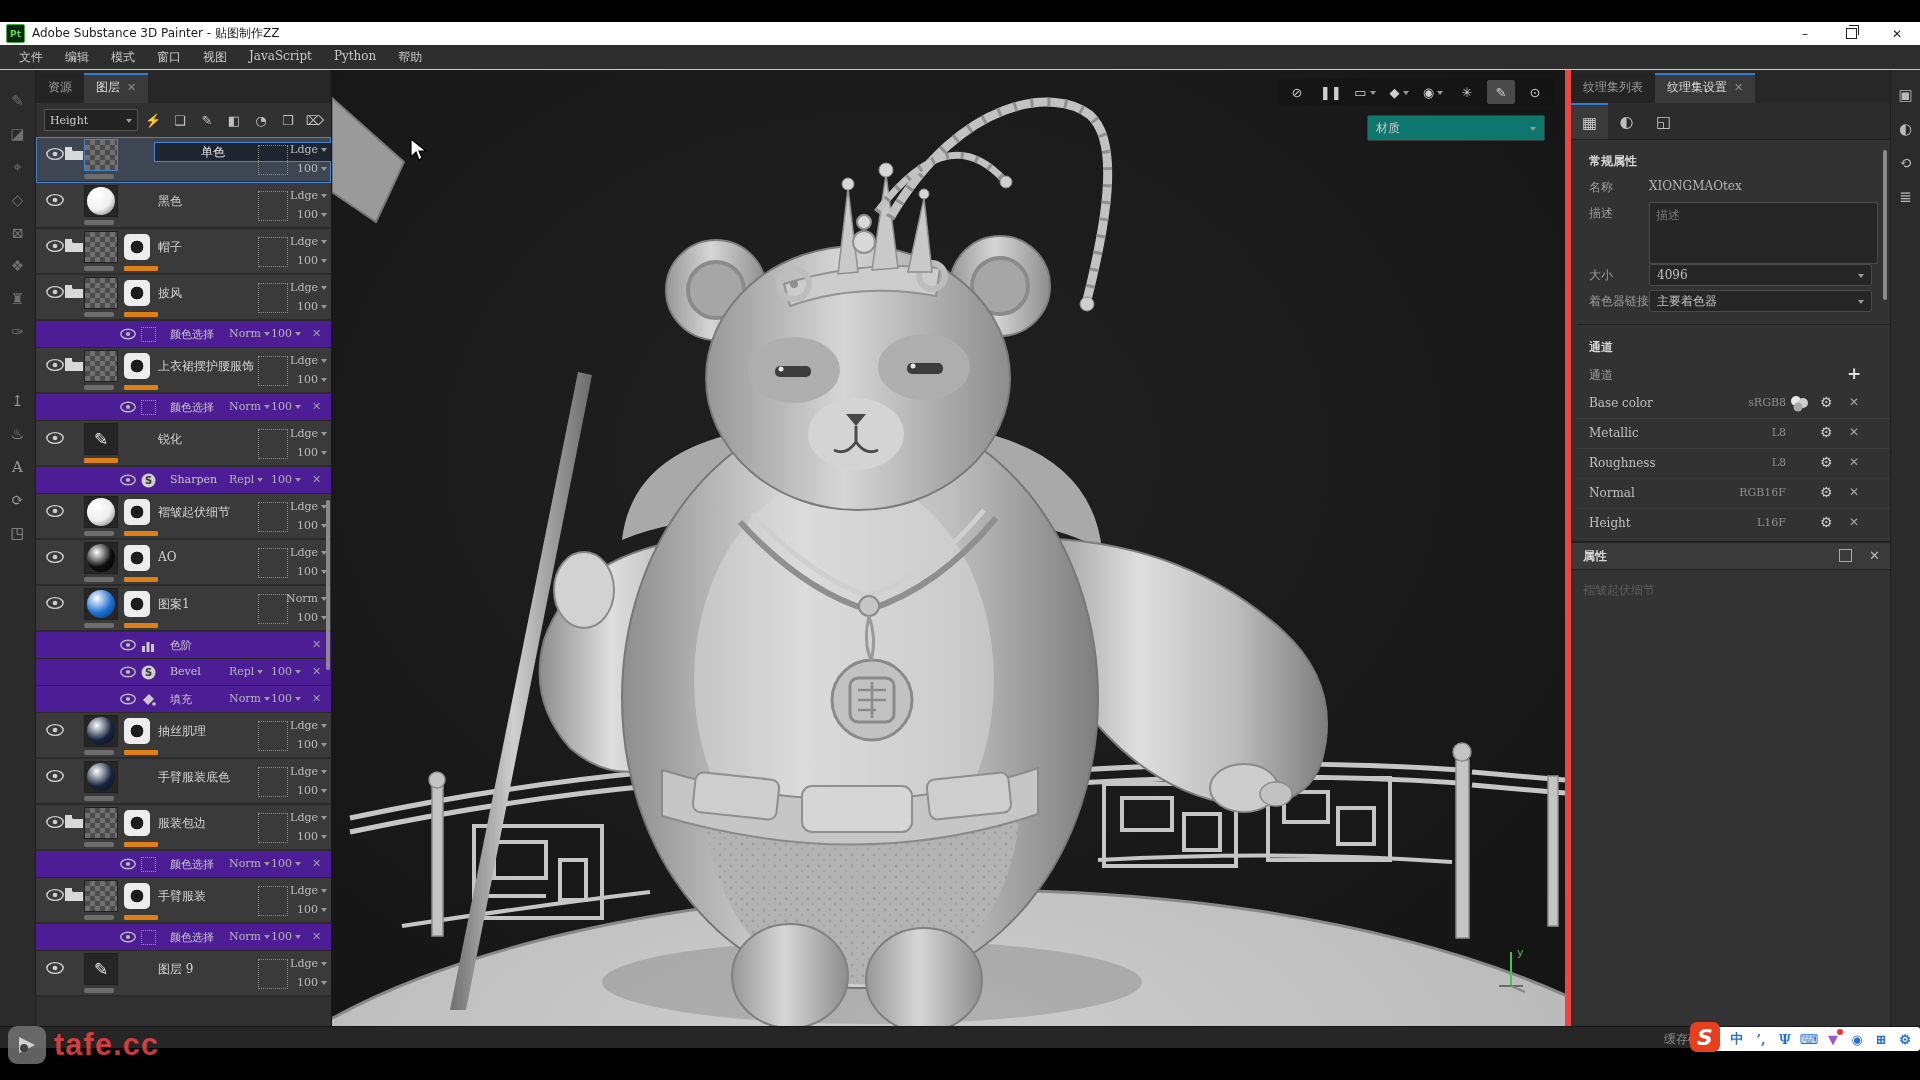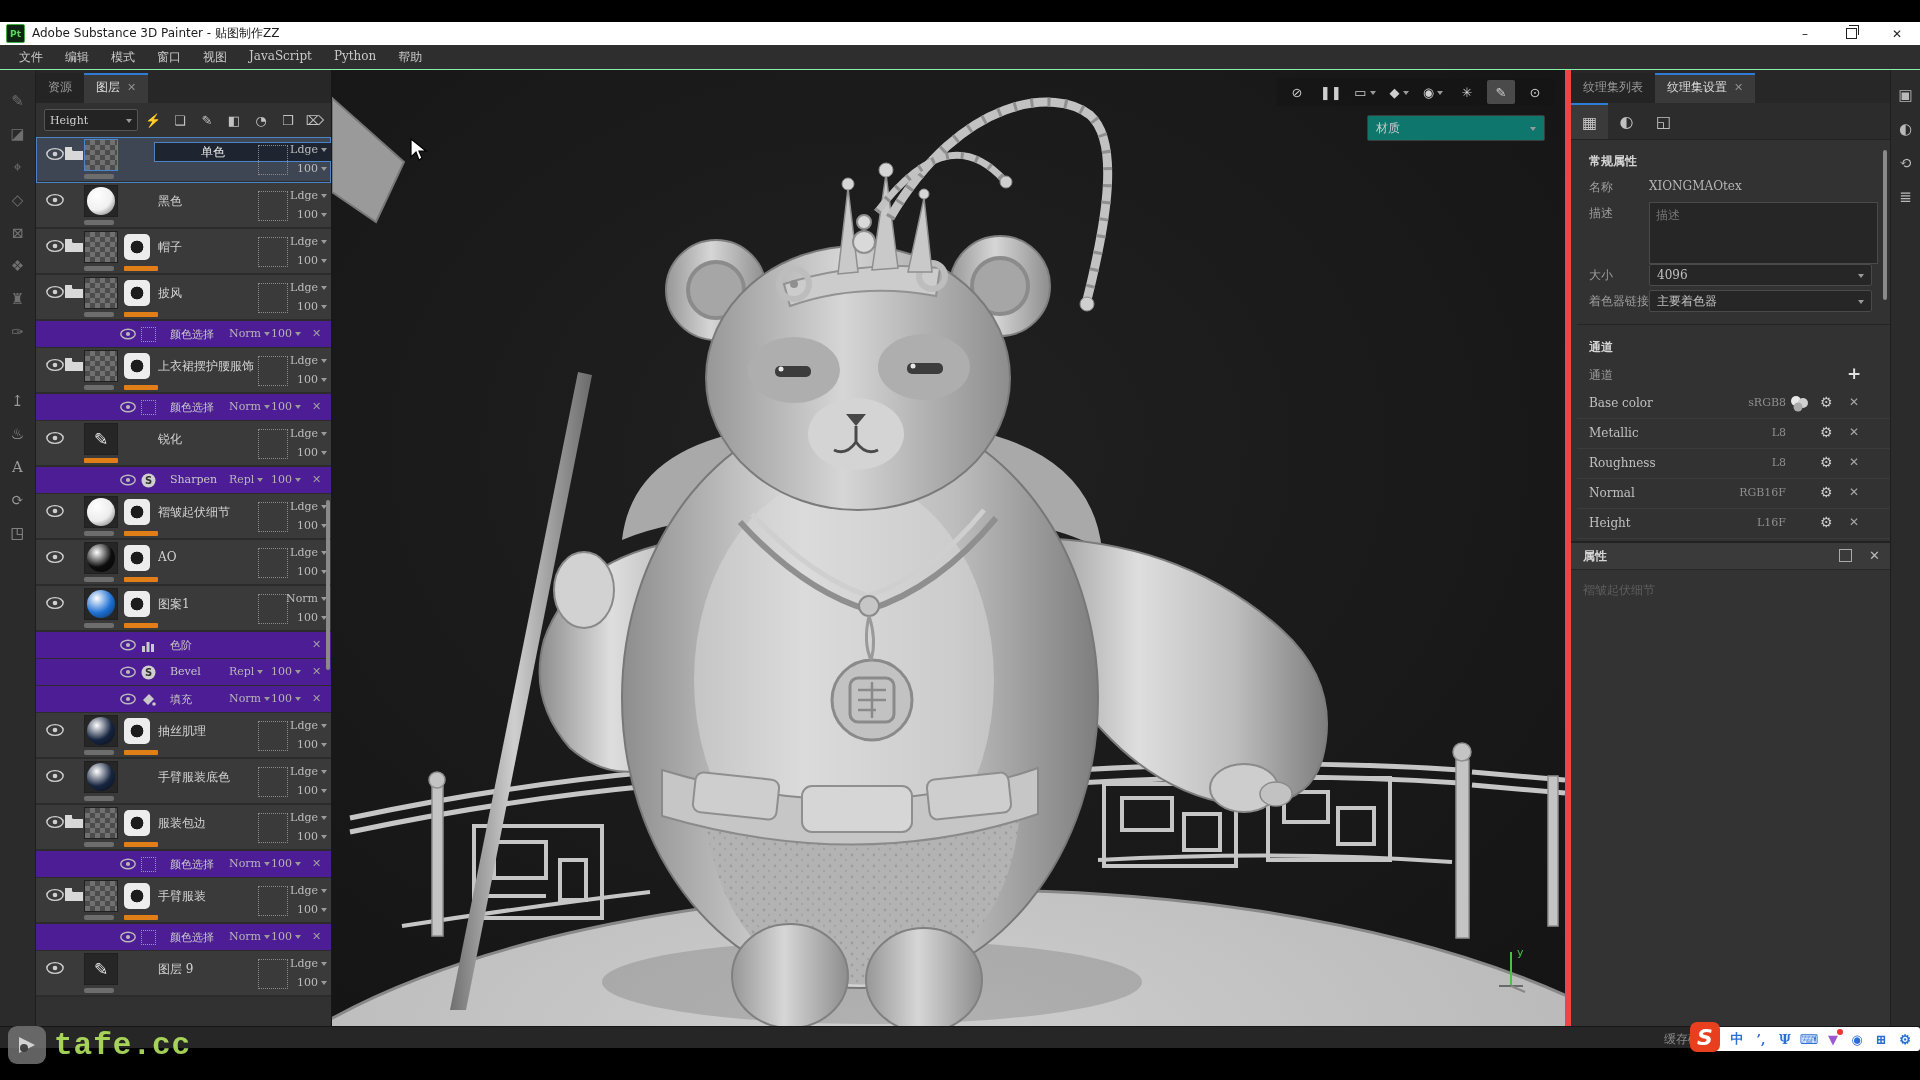--- a/index.html
+++ b/index.html
@@ -111,21 +111,21 @@
   #right-strip{left:1890px;top:70px;width:30px;height:956px;background:#2b2b2b;border-left:1px solid #1e1e1e;
                display:flex;flex-direction:column;align-items:center;padding-top:14px;box-sizing:border-box;}
   .rs-icon{width:22px;height:22px;margin-bottom:12px;display:flex;align-items:center;justify-content:center;color:#b9b9b9;font-size:15px;}
   
   #statusbar{left:0;top:1026px;width:1920px;height:22px;background:#262626;border-top:1px solid #161616;}
   #cache-text{position:absolute;right:208px;top:4px;font-size:12px;color:#8a8a8a;}
   #letterbox-bottom{left:0;top:1048px;width:1920px;height:32px;background:#000;}
   
   #watermark{left:8px;top:1026px;display:flex;align-items:center;opacity:.85;}
   #wm-logo{width:38px;height:38px;border-radius:9px;background:#737373;display:flex;align-items:center;justify-content:center;}
-  #wm-text{margin-left:8px;font-family:Liberation Mono, monospace;font-weight:bold;font-size:31px;color:#bef264;letter-spacing:1px;}
+  #wm-text{margin-left:8px;font-family:Liberation Sans, sans-serif;font-weight:bold;font-size:31px;color:#ef4444;letter-spacing:1px;}
   
   #ime-bar{left:1698px;top:1027px;width:222px;height:24px;background:#fff;border-radius:3px;display:flex;align-items:center;
            justify-content:flex-end;padding-right:4px;box-sizing:border-box;gap:2px;}
   #ime-logo{position:absolute;left:1690px;top:1022px;width:30px;height:30px;border-radius:7px;background:#e83f1f;color:#fff;
             font-family:"DejaVu Sans","Liberation Sans",sans-serif;font-weight:bold;font-size:22px;font-style:italic;
             display:flex;align-items:center;justify-content:center;z-index:5;}
   .ime-ic{width:22px;height:20px;display:flex;align-items:center;justify-content:center;font-size:13px;font-weight:bold;position:relative;}
   .ime-dot{position:absolute;right:1px;top:0;width:6px;height:6px;border-radius:50%;background:#e33;}
   
   #cursor{left:410px;top:138px;z-index:50;}

